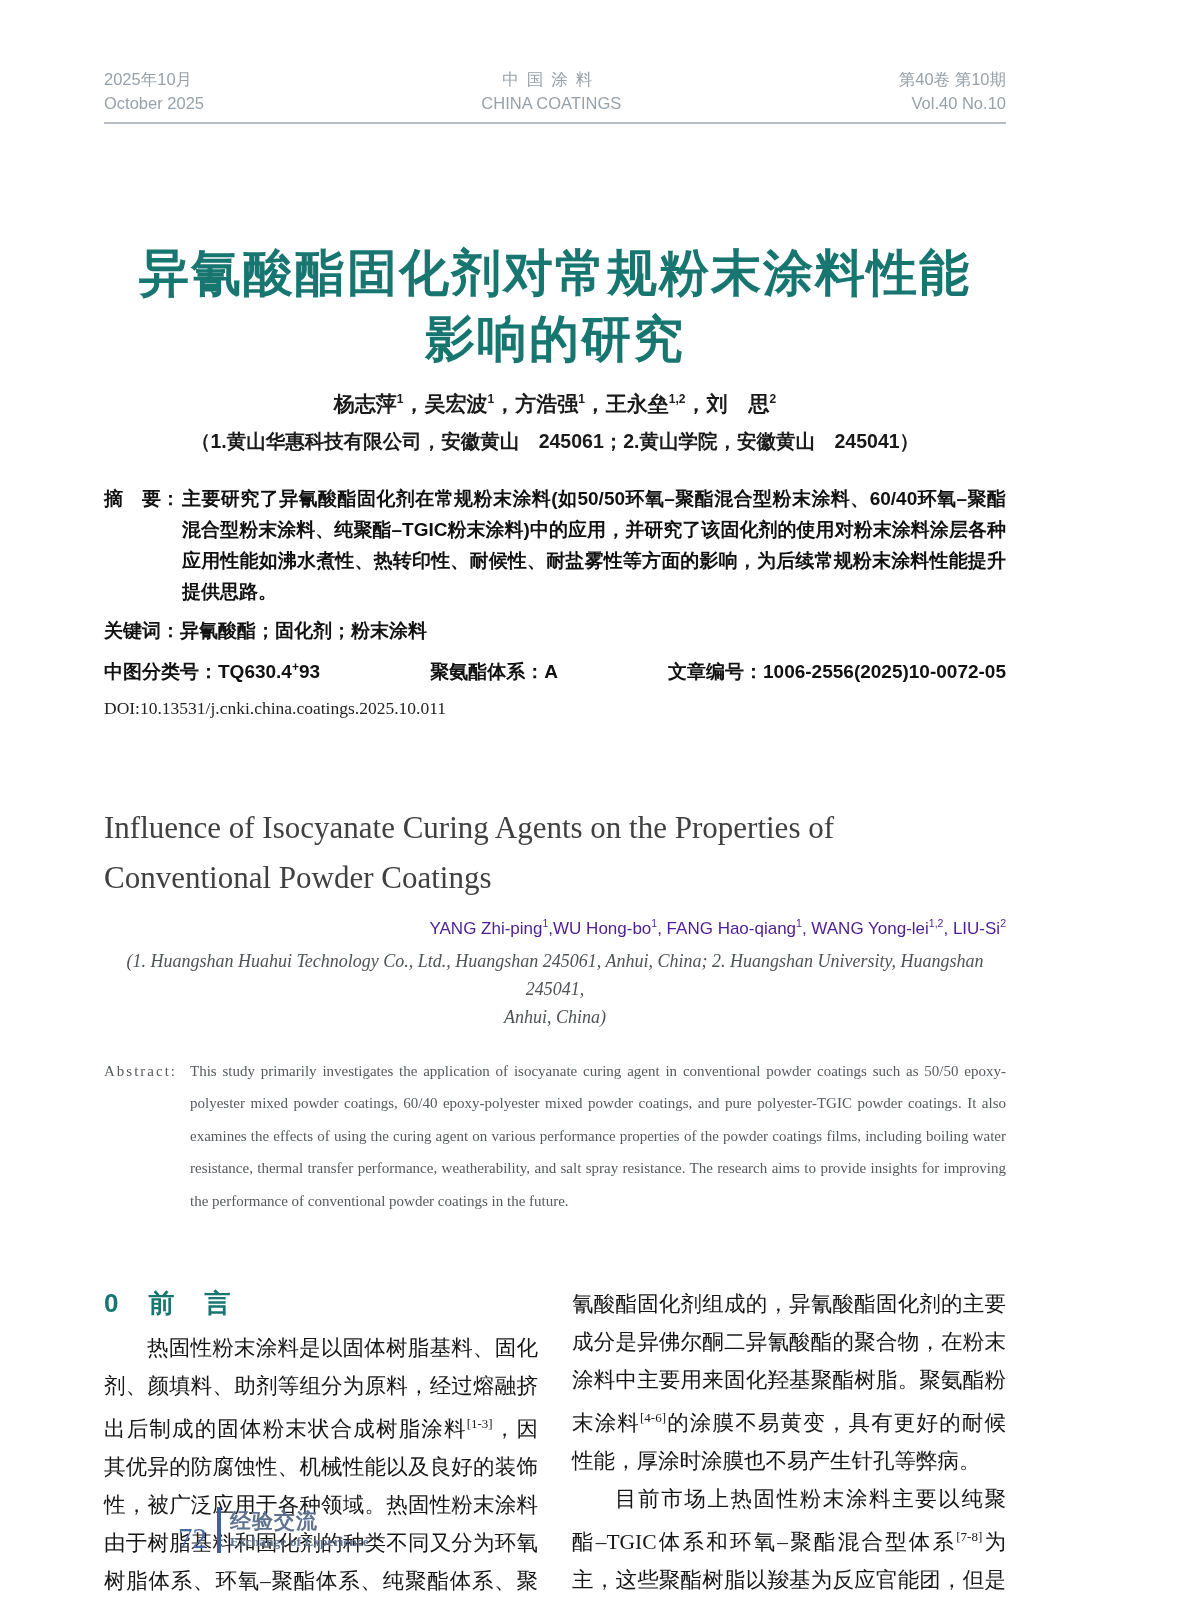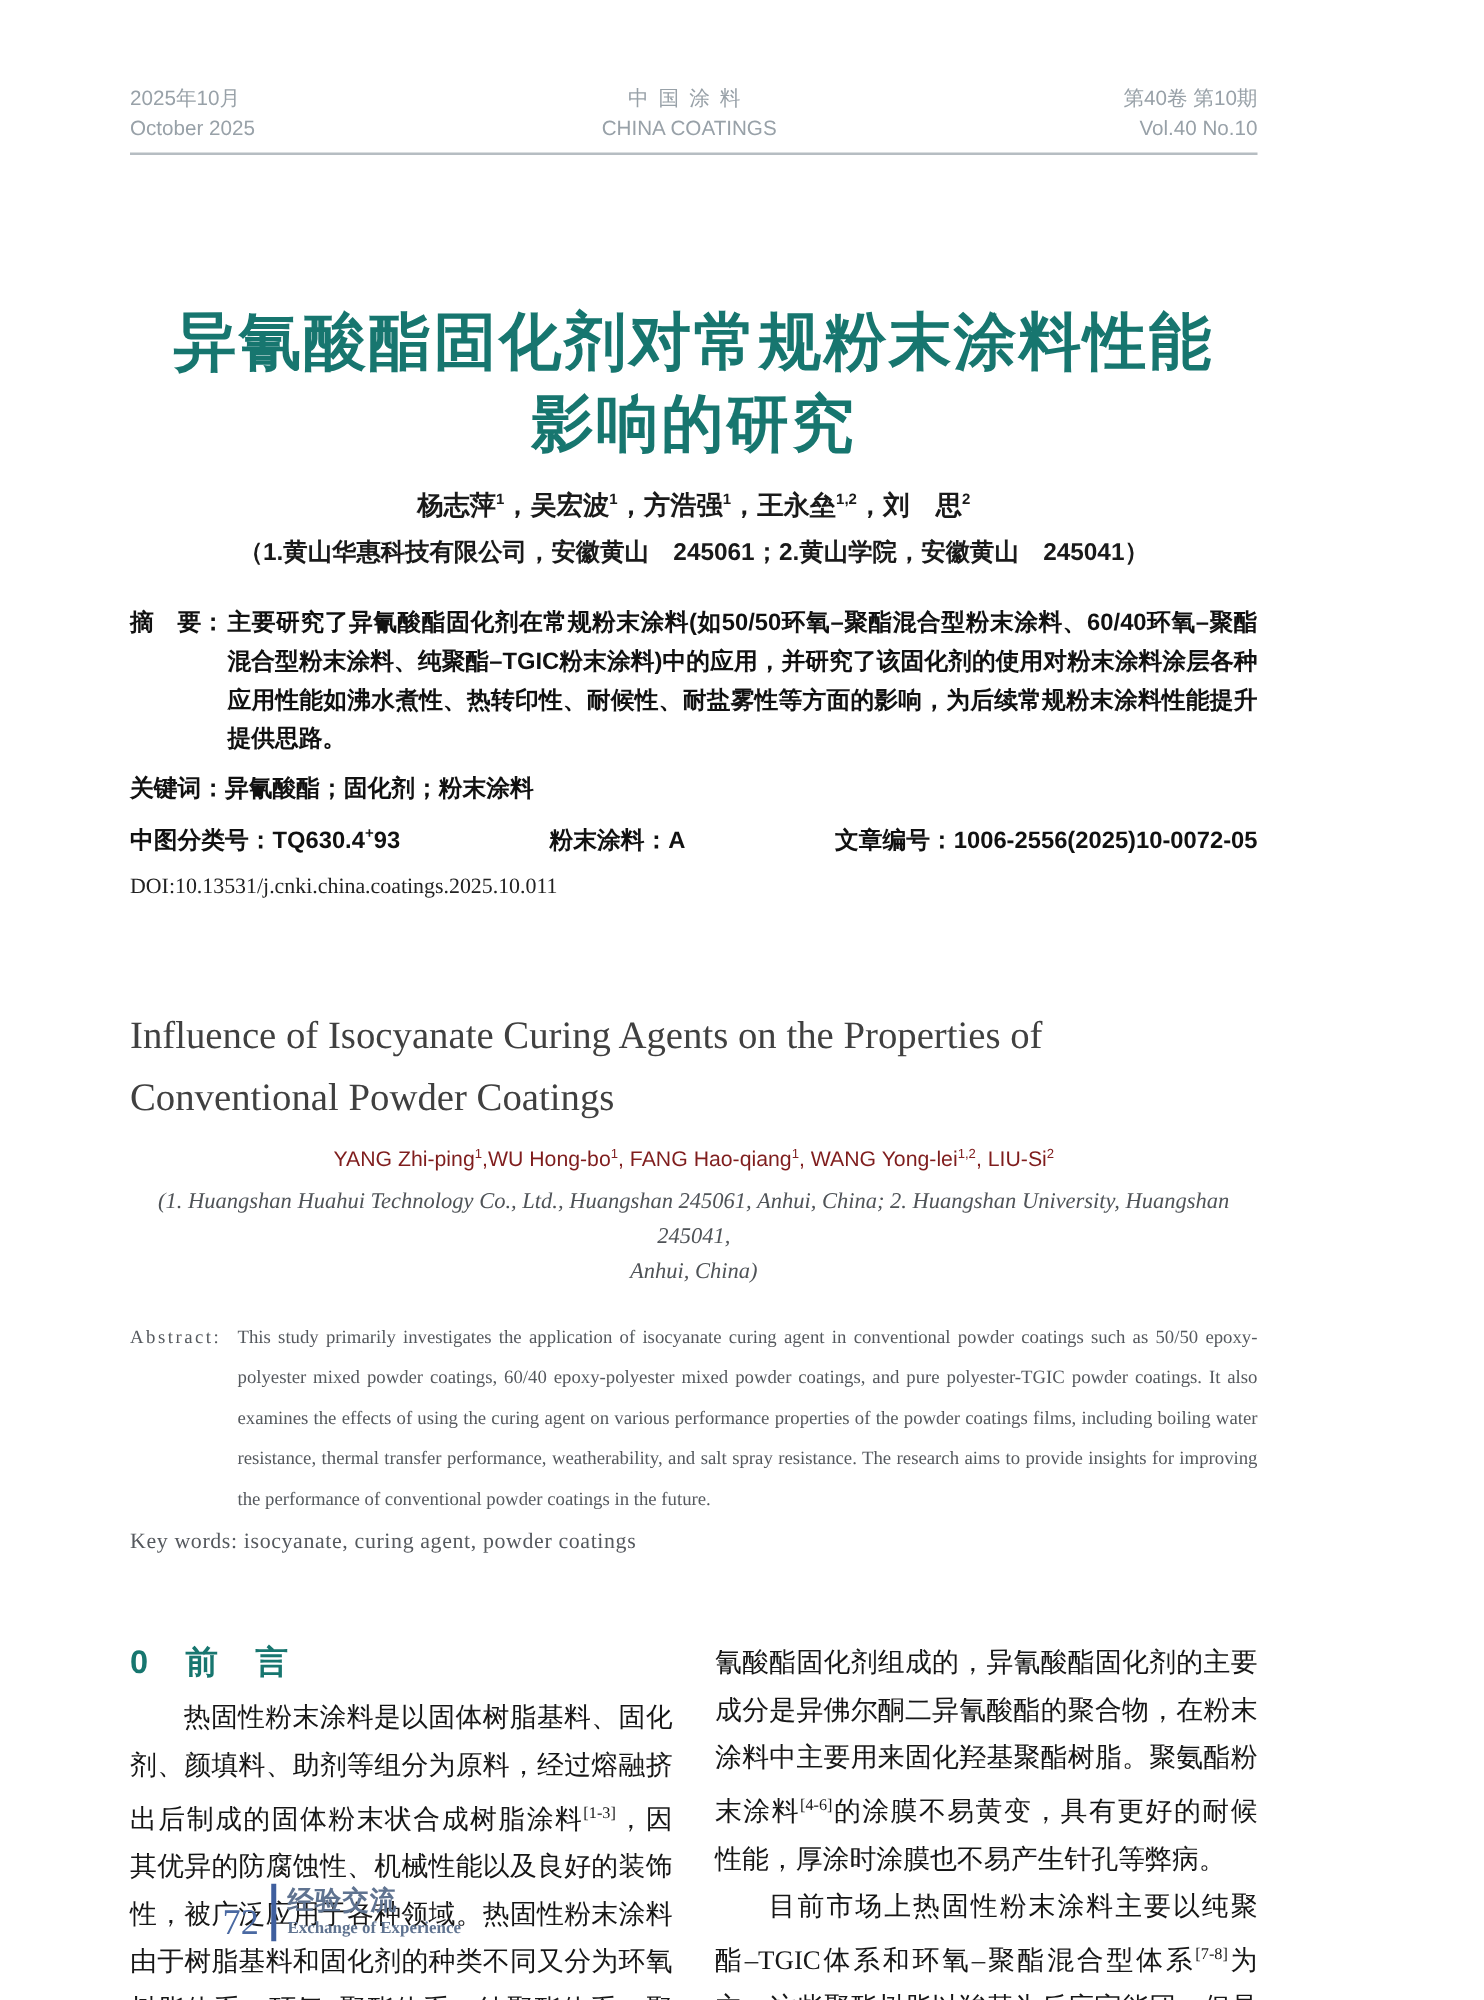--- a/index.html
+++ b/index.html
@@ -67,22 +67,22 @@
   }
 
   
   .en-title{
     margin-top:84px;text-align:left;
     font-family:"Liberation Serif","DejaVu Serif",serif;
     font-weight:400;color:#404040;
     font-size:31px;line-height:50px;
   }
   .en-authors{
-    margin-top:14px;text-align:center;
-    font-size:17px;color:#7f1d1d;
+    margin-top:14px;text-align:right;
+    font-size:17px;color:#4c1d95;
   }
   .en-authors sup{font-size:10.5px;}
   .en-affiliation{
     margin-top:8px;text-align:center;
     font-family:"Liberation Serif","DejaVu Serif",serif;
     font-style:italic;font-size:18px;line-height:28px;color:#4f5357;
   }
 
   
   .abstract-en{
@@ -163,21 +163,21 @@
 
   <div class="abstract-cn">
     <div class="label">摘　要：</div>
     <div class="text">主要研究了异氰酸酯固化剂在常规粉末涂料(如50/50环氧–聚酯混合型粉末涂料、60/40环氧–聚酯混合型粉末涂料、纯聚酯–TGIC粉末涂料)中的应用，并研究了该固化剂的使用对粉末涂料涂层各种应用性能如沸水煮性、热转印性、耐候性、耐盐雾性等方面的影响，为后续常规粉末涂料性能提升提供思路。</div>
   </div>
 
   <div class="keywords-cn">关键词：异氰酸酯；固化剂；粉末涂料</div>
 
   <div class="class-row">
     <span><span>中图分类号：TQ630.4</span><sup>+</sup><span>93</span></span>
-    <span>粉末涂料：A</span>
+    <span>聚氨酯体系：A</span>
     <span>文章编号：1006-2556(2025)10-0072-05</span>
   </div>
 
   <div class="doi-line">DOI:10.13531/j.cnki.china.coatings.2025.10.011</div>
 
   <div class="en-title">
     <div>Influence of Isocyanate Curing Agents on the Properties of</div>
     <div>Conventional Powder Coatings</div>
   </div>
 
@@ -186,21 +186,20 @@
   <div class="en-affiliation">
     <div>(1. Huangshan Huahui Technology Co., Ltd., Huangshan 245061, Anhui, China; 2. Huangshan University, Huangshan 245041,</div>
     <div>Anhui, China)</div>
   </div>
 
   <div class="abstract-en">
     <div class="label">Abstract:</div>
     <div class="text">This study primarily investigates the application of isocyanate curing agent in conventional powder coatings such as 50/50 epoxy-polyester mixed powder coatings, 60/40 epoxy-polyester mixed powder coatings, and pure polyester-TGIC powder coatings. It also examines the effects of using the curing agent on various performance properties of the powder coatings films, including boiling water resistance, thermal transfer performance, weatherability, and salt spray resistance. The research aims to provide insights for improving the performance of conventional powder coatings in the future.</div>
   </div>
 
-  <div class="keywords-en">Key words: isocyanate, curing agent, powder coatings</div>
 
   <div class="body-cols">
     <div class="col">
       <div class="section-heading">0　前　言</div>
       <p class="body-par indent"><span>热固性粉末涂料是以固体树脂基料、固化剂、颜填料、助剂等组分为原料，经过熔融挤出后制成的固体粉末状合成树脂涂料</span><sup>[1-3]</sup><span>，因其优异的防腐蚀性、机械性能以及良好的装饰性，被广泛应用于各种领域。热固性粉末涂料由于树脂基料和固化剂的种类不同又分为环氧树脂体系、环氧–聚酯体系、纯聚酯体系、聚氨酯体系、丙烯酸树脂体系等。</span></p>
 
     </div>
     <div class="col">
       <p class="body-par"><span>氰酸酯固化剂组成的，异氰酸酯固化剂的主要成分是异佛尔酮二异氰酸酯的聚合物，在粉末涂料中主要用来固化羟基聚酯树脂。聚氨酯粉末涂料</span><sup>[4-6]</sup><span>的涂膜不易黄变，具有更好的耐候性能，厚涂时涂膜也不易产生针孔等弊病。</span></p>
       <p class="body-par indent"><span>目前市场上热固性粉末涂料主要以纯聚酯–TGIC体系和环氧–聚酯混合型体系</span><sup>[7-8]</sup><span>为主，这些聚酯树脂以羧基为反应官能团，但是在聚合结束后仍有一定量的羟基留在链段中，而链段中的羟基在上述与TGIC或</span></p>

